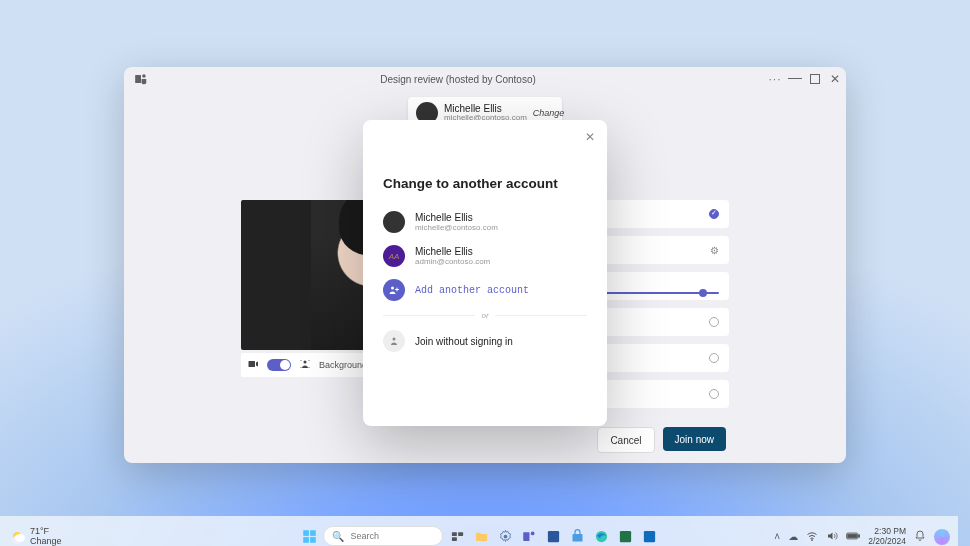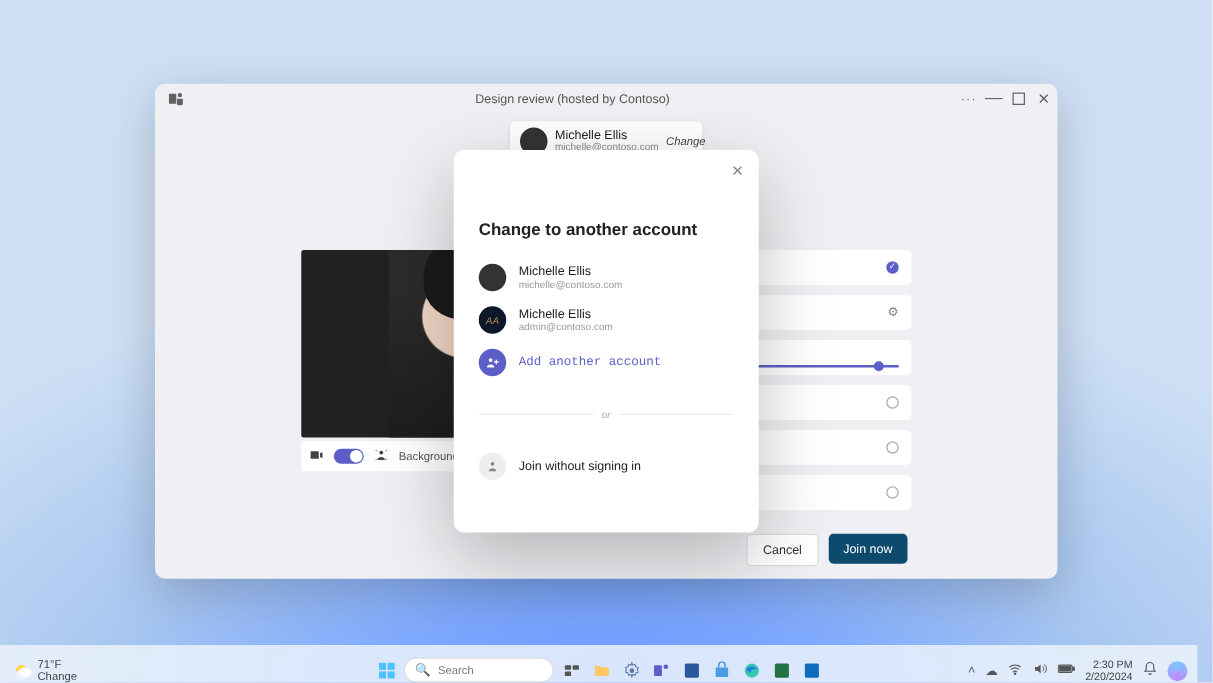--- a/index.html
+++ b/index.html
@@ -80,29 +80,29 @@
   .modal {
     position: absolute; top: 120px; left: 363px; width: 244px; height: 306px;
     background: #fff; border-radius: 8px; box-shadow: 0 20px 60px rgba(0,0,0,.25);
     padding: 18px 20px;
   }
   .modal-close { position: absolute; top: 10px; right: 12px; font-size: 12px; color: #888; cursor: pointer; }
   .modal h2 { font-size: 13.5px; font-weight: 600; color: #222; margin: 38px 0 14px; }
   .acct-row { display: flex; align-items: center; gap: 10px; padding: 6px 0; cursor: pointer; }
   .acct-avatar { width: 22px; height: 22px; border-radius: 50%; flex-shrink: 0; }
   .acct-avatar.photo { background: #333; }
-  .acct-avatar.initials { background: #0f172a; color: #a85; font-size: 8px; display:flex; align-items:center; justify-content:center;font-style:italic; }
+  .acct-avatar.initials { background: #4c1d95; color: #a85; font-size: 8px; display:flex; align-items:center; justify-content:center;font-style:italic; }
   .acct-avatar.add { background: #5b5fc7; color: #fff; display:flex; align-items:center; justify-content:center; }
   .acct-avatar.add svg { width: 12px; height: 12px; }
   .acct-avatar.anon { background: #eee; color: #888; display:flex; align-items:center; justify-content:center; }
   .acct-avatar.anon svg { width: 12px; height: 12px; }
   .acct-text .nm { font-size: 10px; color: #222; }
   .acct-text .em { font-size: 8px; color: #999; }
   .acct-row.add .nm { color: #5b5fc7; font-family: Liberation Mono, monospace; }
-  .or-divider { display:flex; align-items:center; gap:6px; margin:20px 0;font-style:italic; }
+  .or-divider { display:flex; align-items:center; gap:6px; margin:4px 0;font-style:italic; }
   .or-divider::before, .or-divider::after { content:""; flex:1; height:1px; background:#eee; }
   .or-divider span { font-size:8px; color:#aaa; }
 
   
   .taskbar {
     position: absolute; bottom: 0; left: 0; right: 12px; height: 30px;
     background: rgba(235,242,252,.85); backdrop-filter: blur(8px);
     display: flex; align-items: flex-end;
   }
   .tb-weather { display: flex; align-items: center; gap: 6px; padding: 0 10px; font-size: 9px; color: #444; }

